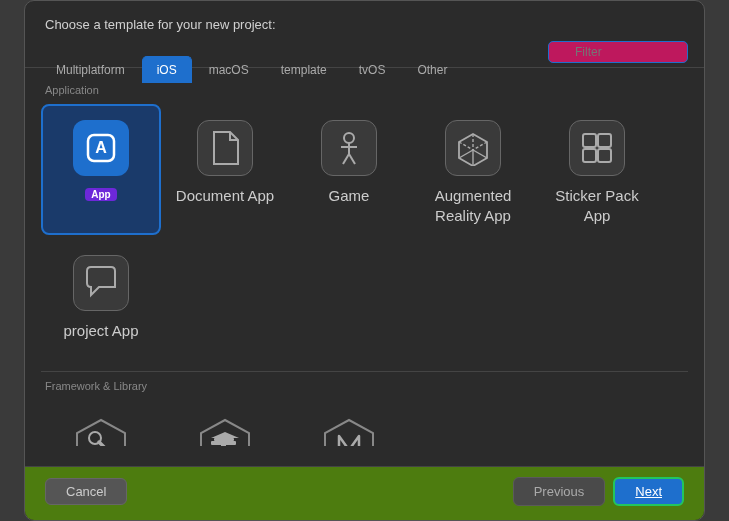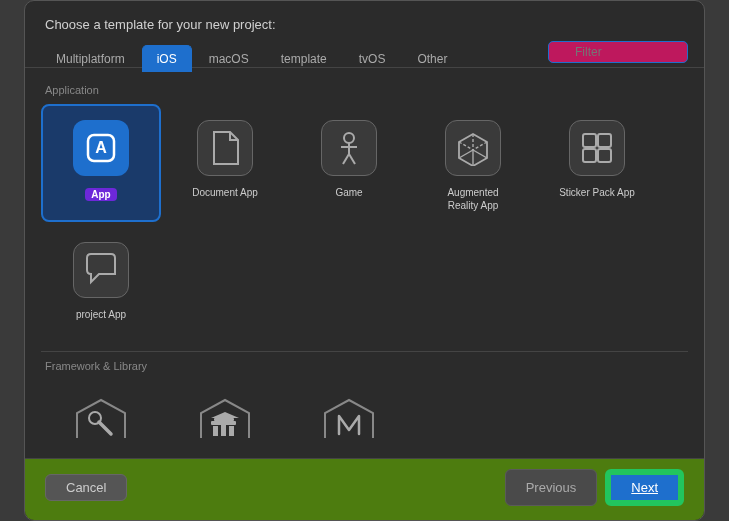--- a/index.html
+++ b/index.html
@@ -43,21 +43,21 @@
 
     .tab {
       padding: 6px 14px;
       font-size: 12px;
       color: #aaa;
       cursor: pointer;
       border-radius: 5px 5px 0 0;
       border: 1px solid transparent;
       border-bottom: none;
       position: relative;
-      top: 5px;
+      top: 16px;
       user-select: none;
     }
 
     .tab.active {
       background: #1e6fcd;
       color: #fff;
       border-color: #1e6fcd;
     }
 
     .filter-container {
@@ -169,21 +169,21 @@
       display: flex;
       align-items: center;
       justify-content: center;
       font-size: 28px;
     }
 
     .icon-bg.blue { background: #1e6fcd; }
     .icon-bg.dark { background: #3a3a3a; border: 1.5px solid #666; }
 
     .template-label {
-      font-size: 10px;
+      font-size: 15px;
       color: #ccc;
       line-height: 1.3;
     }
 
     
     .app-badge {
       background: #6d28d9;
       color: #fff;
       font-size: 10px;
       font-weight: bold;
@@ -226,21 +226,21 @@
 
     .btn-secondary {
       background: #4a4a4a;
       color: #aaa;
       border: 1px solid #5a5a5a;
     }
 
     .btn-primary {
       background: #1e6fcd;
       color: #fff;
-      border: 6px solid #22c55e;
+      border: 2px solid #22c55e;
       text-decoration: underline;
     }
   </style>
 </head>
 <body>
 
 <div class="dialog">
 
   <div class="dialog-header">Choose a template for your new project:</div>
 

